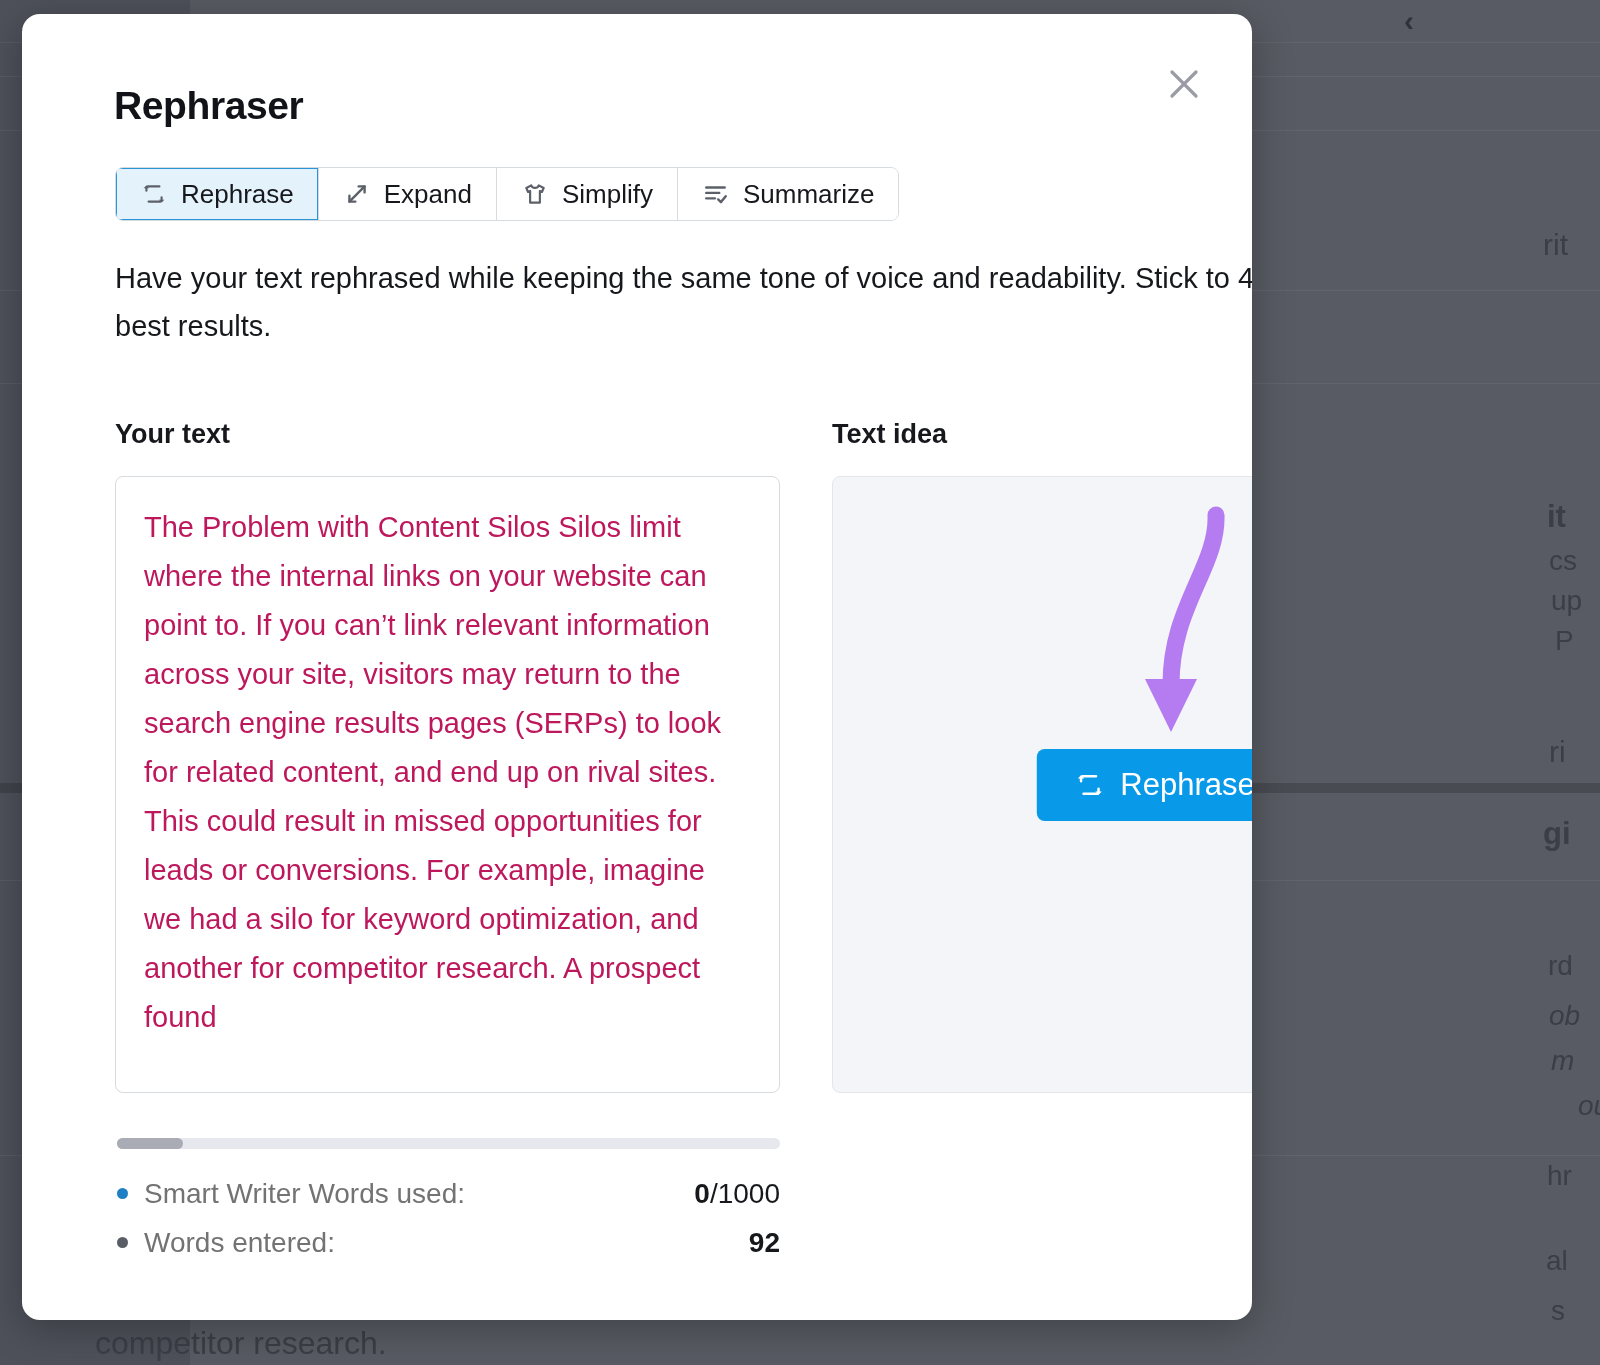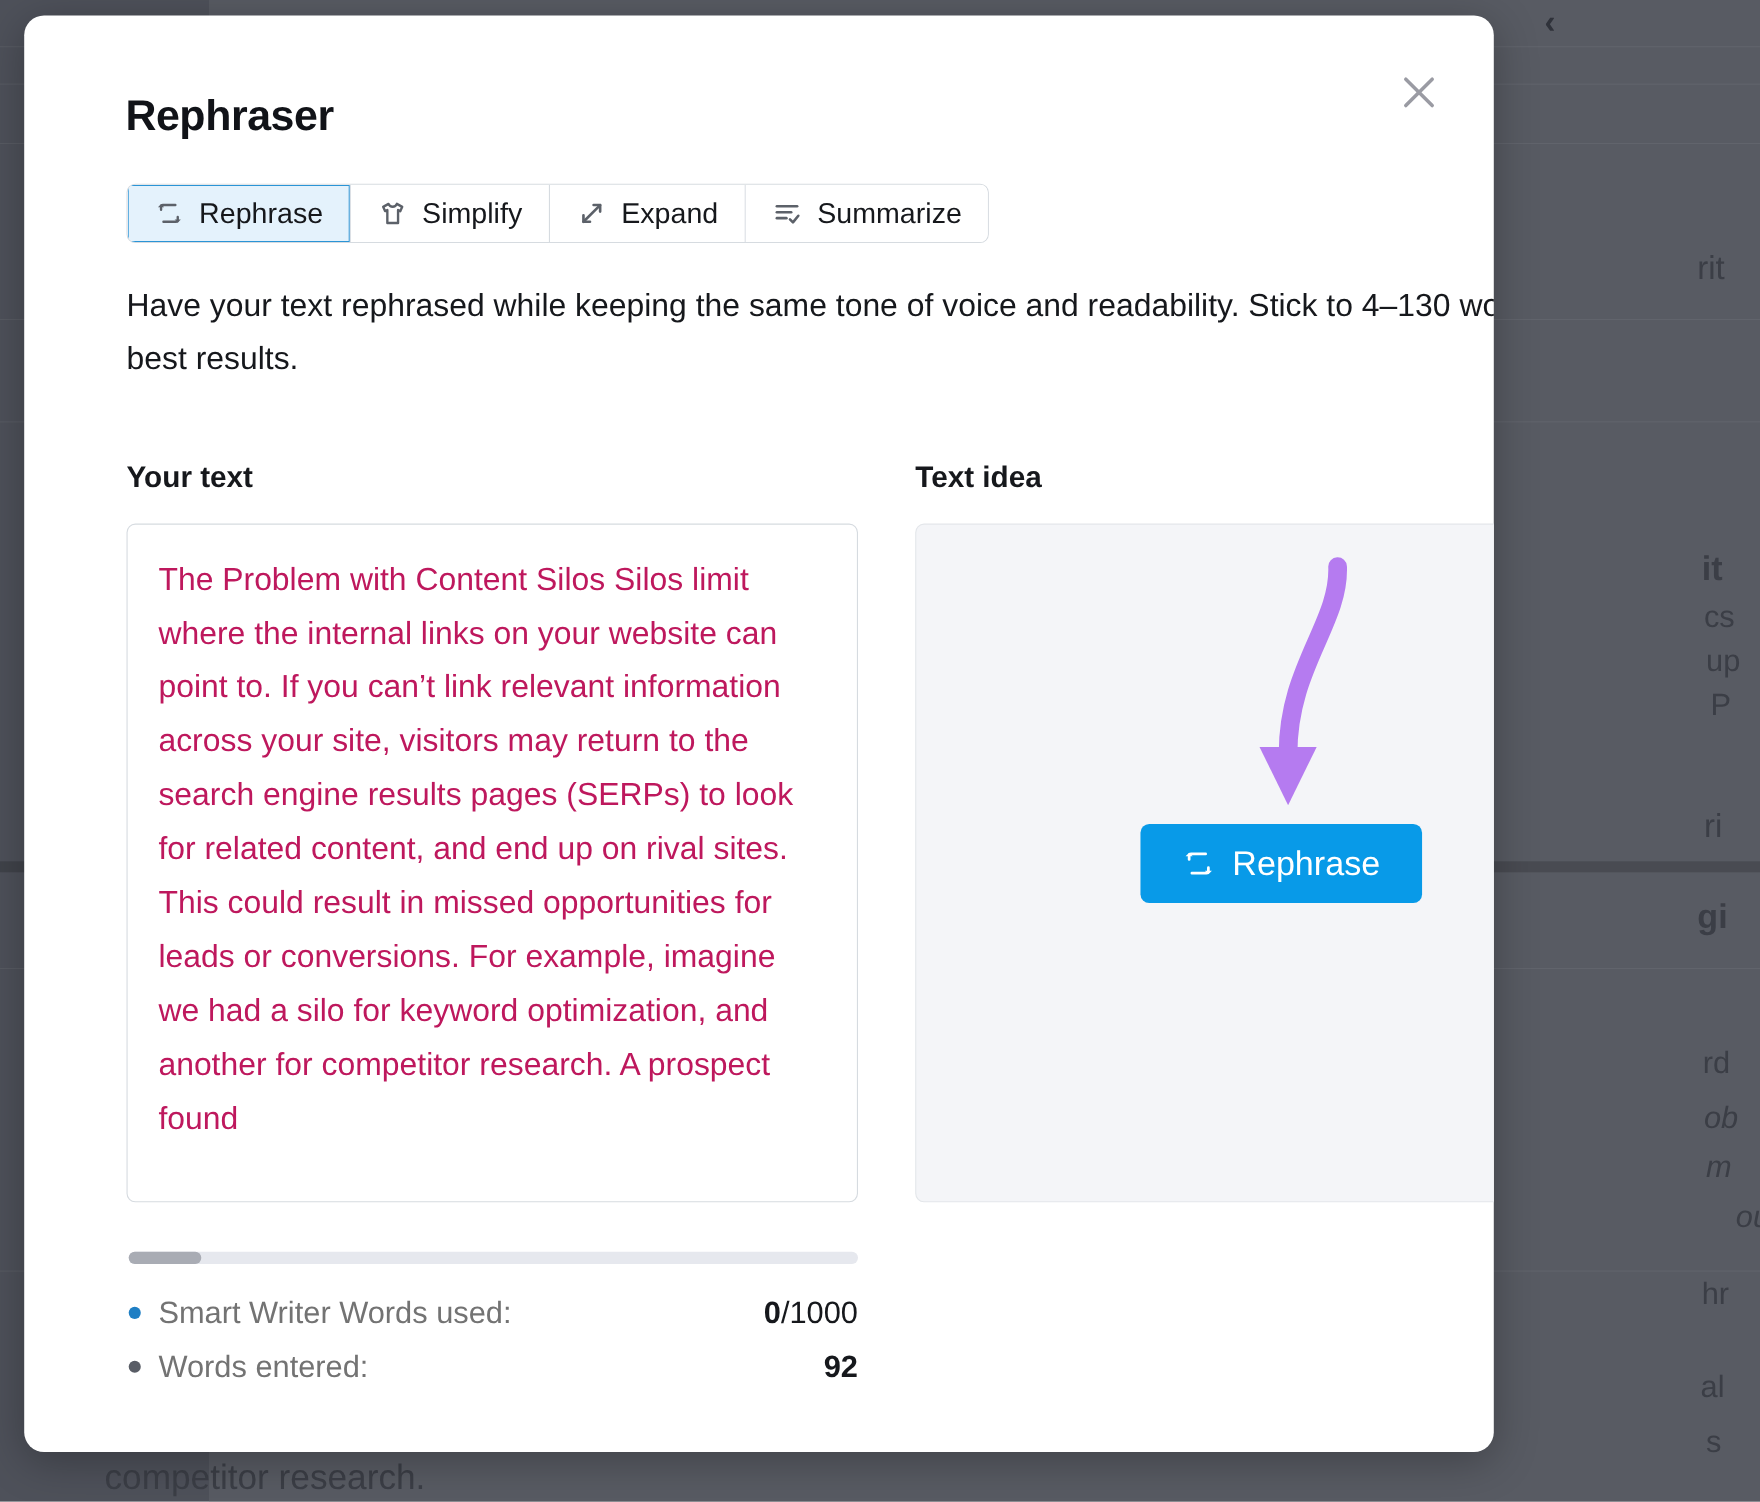--- a/index.html
+++ b/index.html
@@ -57,21 +57,21 @@
     font-size: 30px;
     font-weight: 700;
     line-height: 1;
   }
 
   
   #modal {
     position: absolute;
     left: 22px;
     top: 14px;
-    width: 1336px;
+    width: 1230px;
     height: 1306px;
     background: #ffffff;
     border-radius: 18px;
     box-shadow: 0 8px 40px rgba(0,0,0,0.28);
     overflow: hidden;
   }
 
   #close-btn {
     position: absolute;
     top: 46px;
@@ -337,36 +337,36 @@
           <polyline points="7.6 6.8 5 4.2 2.4 6.8" fill="currentColor" stroke="none"></polyline>
           <path d="M19 15v2.5a1.5 1.5 0 0 1-1.5 1.5H7"></path>
           <polyline points="16.4 17.2 19 19.8 21.6 17.2" fill="currentColor" stroke="none"></polyline>
         </svg>
       </span>
       <span>Rephrase</span>
     </button>
 
     <button class="tab">
       <span class="ticon">
-        <svg width="26" height="26" viewBox="0 0 24 24" fill="none" stroke="currentColor" stroke-width="2" stroke-linejoin="round">
-          <path d="M8.5 4 4 6.5l1.6 3.6 1.9-.9V20h9V9.2l1.9.9L20 6.5 15.5 4c-.6 1.6-1.9 2.4-3.5 2.4S9.1 5.6 8.5 4Z"></path>
-        </svg>
-      </span>
-      <span>Simplify</span>
-    </button>
-
-    <button class="tab">
-      <span class="ticon">
         <svg width="26" height="26" viewBox="0 0 24 24" fill="none" stroke="currentColor" stroke-width="2.2" stroke-linecap="round" stroke-linejoin="round">
           <line x1="5" y1="19" x2="19" y2="5"></line>
           <polyline points="13.5 5 19 5 19 10.5"></polyline>
           <polyline points="10.5 19 5 19 5 13.5"></polyline>
         </svg>
       </span>
       <span>Expand</span>
+    </button>
+
+    <button class="tab">
+      <span class="ticon">
+        <svg width="26" height="26" viewBox="0 0 24 24" fill="none" stroke="currentColor" stroke-width="2" stroke-linejoin="round">
+          <path d="M8.5 4 4 6.5l1.6 3.6 1.9-.9V20h9V9.2l1.9.9L20 6.5 15.5 4c-.6 1.6-1.9 2.4-3.5 2.4S9.1 5.6 8.5 4Z"></path>
+        </svg>
+      </span>
+      <span>Simplify</span>
     </button>
 
     <button class="tab">
       <span class="ticon">
         <svg width="26" height="26" viewBox="0 0 24 24" fill="none" stroke="currentColor" stroke-width="2.2" stroke-linecap="round" stroke-linejoin="round">
           <line x1="3" y1="6" x2="20" y2="6"></line>
           <line x1="3" y1="11" x2="15" y2="11"></line>
           <line x1="3" y1="16" x2="11" y2="16"></line>
           <polyline points="14 17 16.5 19.5 21 14"></polyline>
         </svg>

